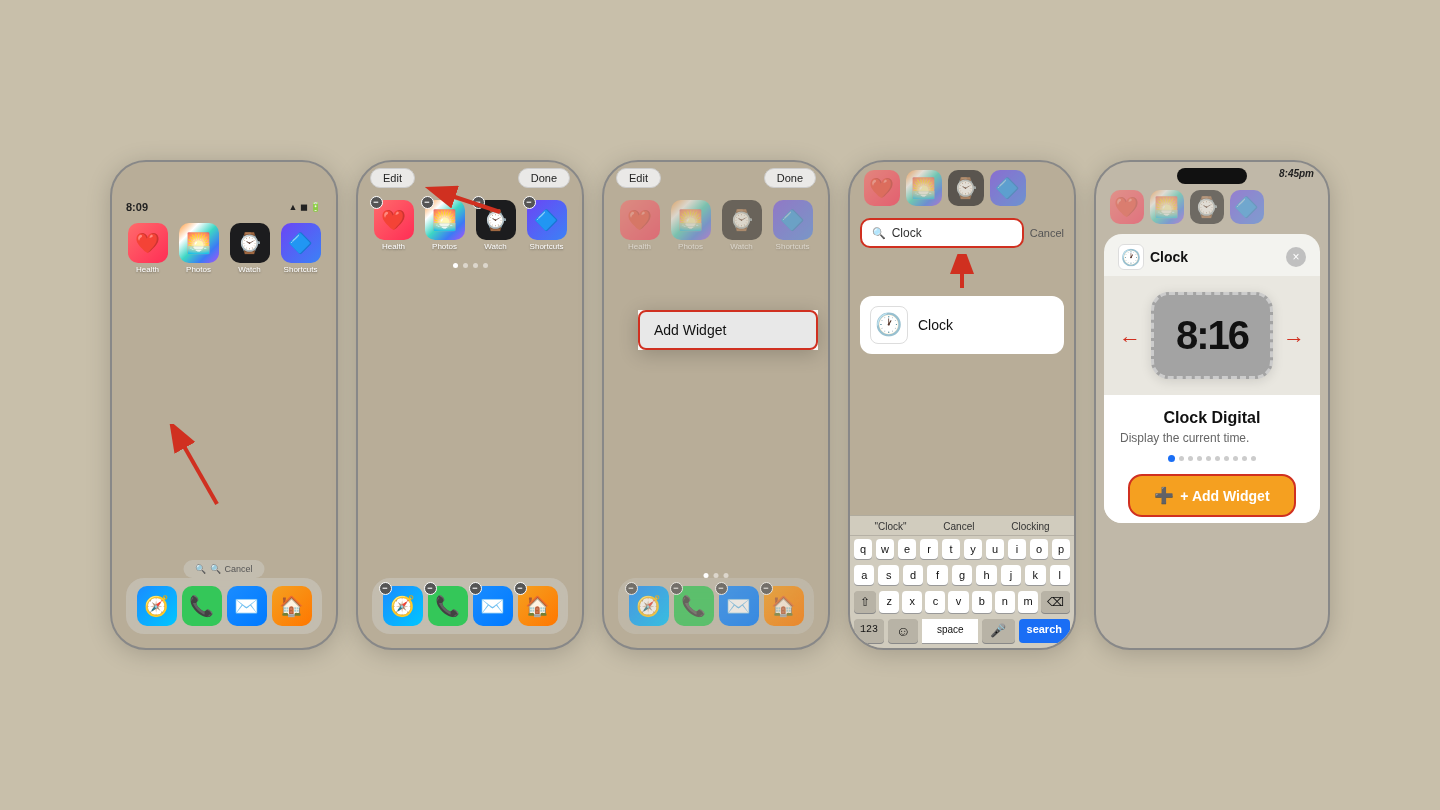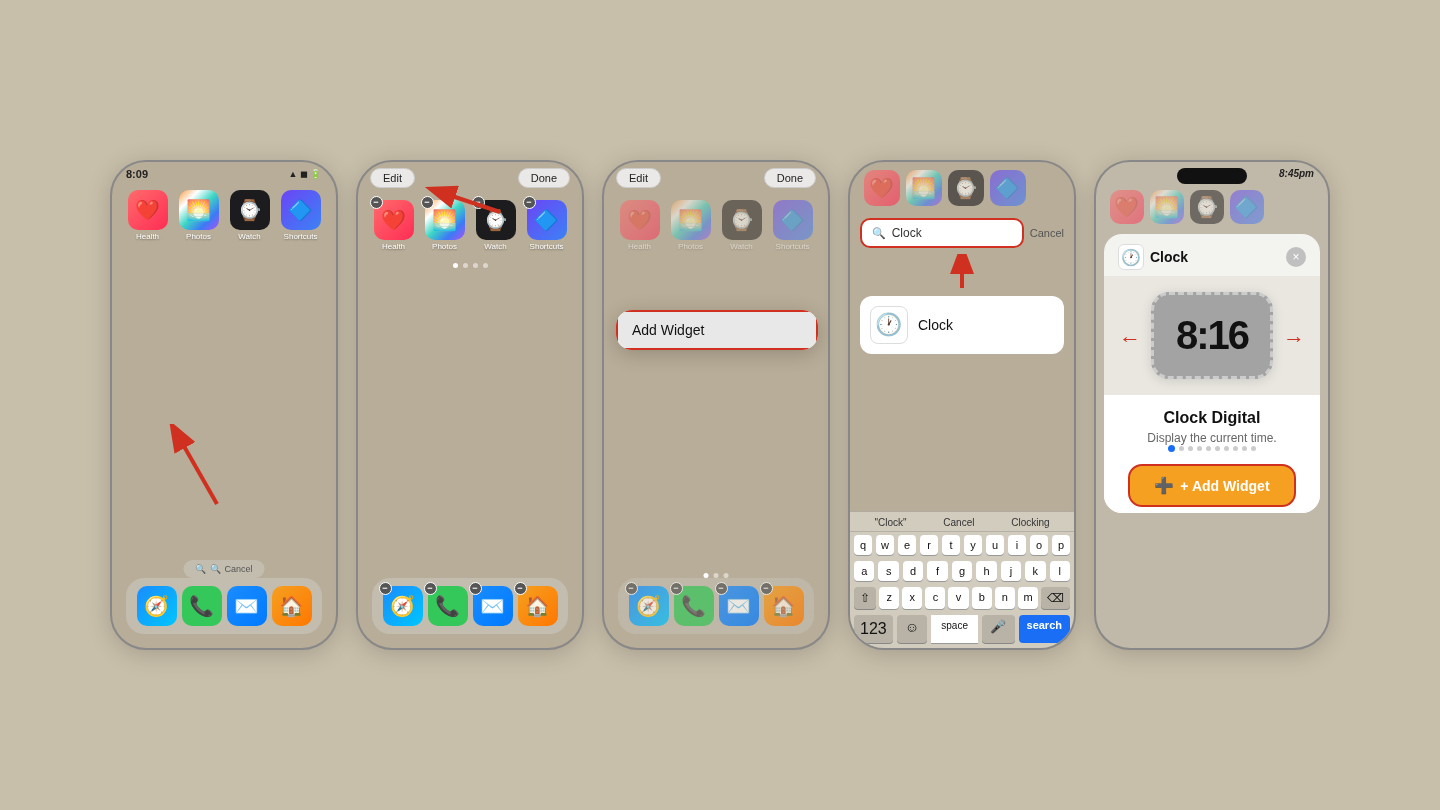--- a/index.html
+++ b/index.html
@@ -35,20 +35,21 @@
 
     
     .status-bar {
       display: flex;
       justify-content: space-between;
       align-items: center;
       padding: 6px 14px 2px;
       font-size: 10px;
       font-weight: 600;
       color: #222;
+      margin-top: 33px;
     }
     .status-time { font-size: 11px; font-weight: 700; }
     .status-icons { display: flex; gap: 3px; align-items: center; font-size: 9px; }
 
     
     .app-grid {
       display: grid;
       grid-template-columns: repeat(4, 1fr);
       gap: 8px;
       padding: 8px 14px;
@@ -151,24 +152,24 @@
       padding: 3px 12px;
       font-size: 11px;
       font-weight: 500;
       color: #222;
     }
 
     
     .context-menu {
       position: absolute;
       top: 148px;
-      left: 12px;
+      left: 34px;
       right: 10px;
       background: rgba(250,250,250,0.97);
-      border-radius: 16px;
+      border-radius: 0;
       box-shadow: 0 4px 20px rgba(0,0,0,0.2);
       overflow: hidden;
       z-index: 10;
     }
     .context-menu-item {
       padding: 10px 14px;
       font-size: 14px;
       color: #111;
       border-bottom: 0.5px solid #e0e0e0;
     }
@@ -624,21 +625,21 @@
         <div class="key">z</div>
         <div class="key">x</div>
         <div class="key">c</div>
         <div class="key">v</div>
         <div class="key">b</div>
         <div class="key">n</div>
         <div class="key">m</div>
         <div class="key-special" style="font-size:12px;">⌫</div>
       </div>
       <div class="keyboard-bottom-row">
-        <div class="key-special" style="font-size:16px;padding:5px 6px;">123</div>
+        <div class="key-special" style="font-size:10px;padding:5px 6px;font-family:Liberation Mono, monospace;">123</div>
         <div class="emoji-key" style="font-size:14px;">☺</div>
         <div class="key-space" style="font-size:10px;padding:5px 0;flex:1;">space</div>
         <div class="mic-key" style="font-size:13px;">🎤</div>
         <div class="key-search">search</div>
       </div>
     </div>
   </div>
 
   <div class="phone-frame phone-frame-5">
 
@@ -669,21 +670,21 @@
       <div style="background:rgba(230,228,220,0.8);padding:16px 10px;display:flex;align-items:center;justify-content:center;gap:10px;">
         <div class="arrow-left">←</div>
         <div class="clock-widget-preview">
           <span>8:16</span>
         </div>
         <div class="arrow-right">→</div>
       </div>
 
       <div style="padding:14px 16px 6px;background:white;">
         <div style="font-size:16px;font-weight:700;color:#111;text-align:center;margin-bottom:4px;">Clock Digital</div>
-        <div style="font-size:12px;color:#666;text-align:center;margin-bottom:0;">Display the current time.</div>
+        <div style="font-size:12px;color:#666;margin-bottom:10px;">Display the current time.</div>
 
         <div style="display:flex;justify-content:center;gap:4px;margin-bottom:12px;">
           <div style="width:7px;height:7px;border-radius:50%;background:#1a6ef5;"></div>
           <div style="width:5px;height:5px;border-radius:50%;background:#ccc;margin-top:1px;"></div>
           <div style="width:5px;height:5px;border-radius:50%;background:#ccc;margin-top:1px;"></div>
           <div style="width:5px;height:5px;border-radius:50%;background:#ccc;margin-top:1px;"></div>
           <div style="width:5px;height:5px;border-radius:50%;background:#ccc;margin-top:1px;"></div>
           <div style="width:5px;height:5px;border-radius:50%;background:#ccc;margin-top:1px;"></div>
           <div style="width:5px;height:5px;border-radius:50%;background:#ccc;margin-top:1px;"></div>
           <div style="width:5px;height:5px;border-radius:50%;background:#ccc;margin-top:1px;"></div>

